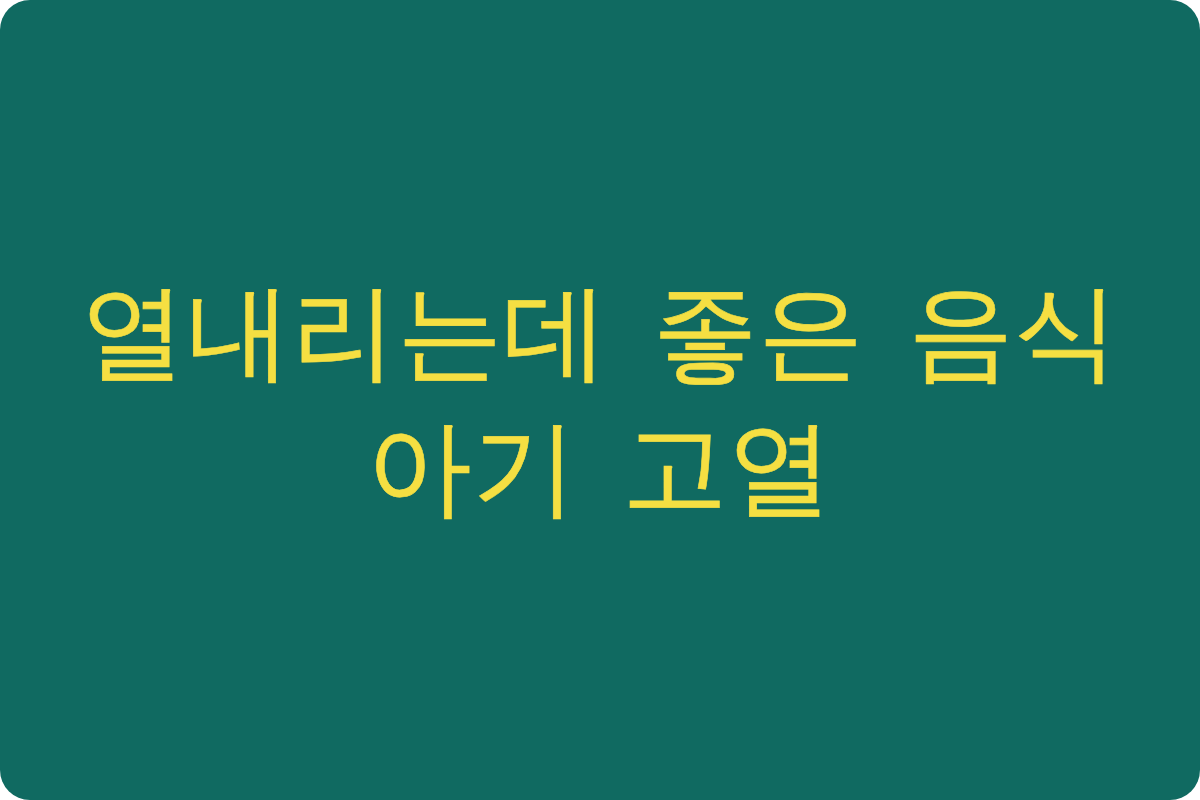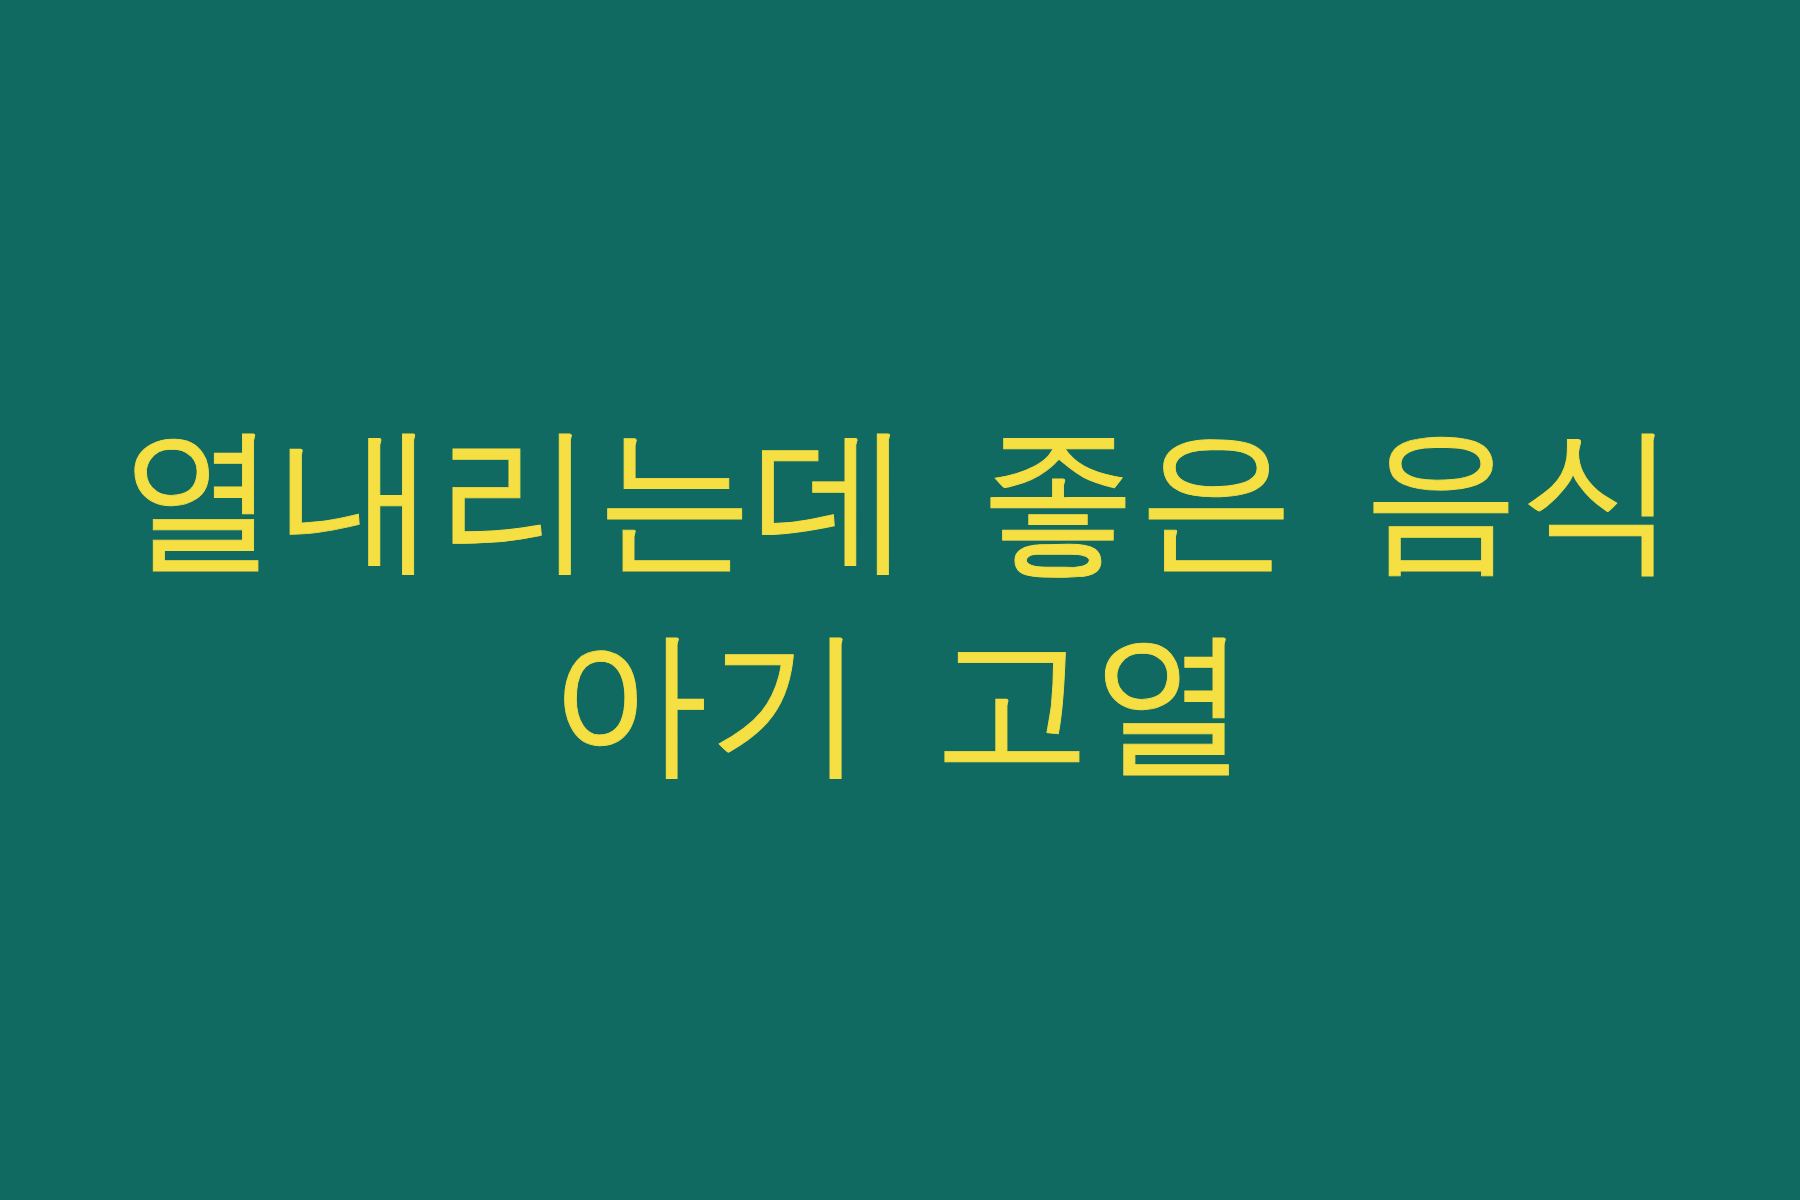--- a/index.html
+++ b/index.html
@@ -20,20 +20,21 @@
     position: relative;
     box-sizing: border-box;
     width: 1200px;
     height: 800px;
     display: flex;
     align-items: center;
     justify-content: center;
     background-color: #106A61;
     
     padding: 0 72px;
+    border-radius: 30px;
   }
 
   .headline {
     margin: 0;
     width: 100%;
     max-width: 1040px;
     text-align: center;
 
     color: #F5DF42;
 

